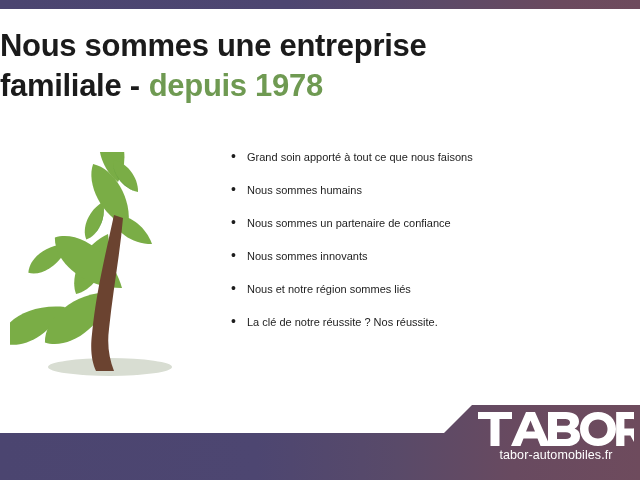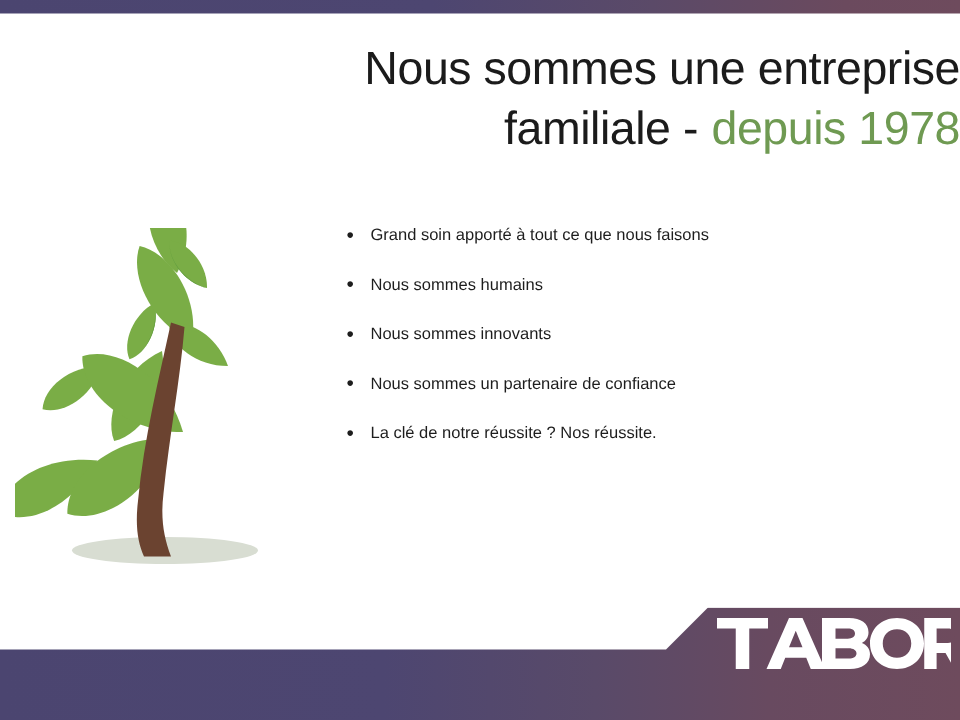--- a/index.html
+++ b/index.html
@@ -47,33 +47,32 @@
     -webkit-clip-path: polygon(0 28px, 444px 28px, 472px 0, 640px 0, 640px 75px, 0 75px);
     clip-path: polygon(0 28px, 444px 28px, 472px 0, 640px 0, 640px 75px, 0 75px);
   }
 
   
   #headline {
     position: absolute;
     left: 0;
     top: 26px;
     width: 640px;
-    text-align: right;
+    text-align: left;
     color: #1b1b1b;
     font-size: 31px;
-    font-weight: normal;
+    font-weight: bold;
     line-height: 40px;
     letter-spacing: -0.3px;
   }
   #headline .accent {
     color: #6f9a52;
   }
   #headline .line2 {
     display: block;
-    margin-left: 16px;
   }
   #headline .gap {
     display: inline-block;
     width: 9px;
   }
 
   
   #values-list {
     position: absolute;
     left: 228px;
@@ -206,22 +205,23 @@
         <path d="M0,0 C-30,23 -70,20 -84,0 C-70,20 -30,23 0,0 Z" fill="#5f9b3f"></path>
       </g>
 
       <path d="M104,63 C96,100 86,140 82,182 C80,199 82,210 86,219 L104,219 C99,206 97,193 99,177 C103,138 110,102 113,66 Z" fill="#6b4330"></path>
     </svg>
   </div>
 
   <ul id="values-list">
     <li>Grand soin apporté à tout ce que nous faisons</li>
     <li>Nous sommes humains</li>
+    <li>Nous sommes un partenaire de confiance</li>
     <li>Nous sommes innovants</li>
-    <li>Nous sommes un partenaire de confiance</li>
+    <li>Nous et notre région sommes liés</li>
     <li>La clé de notre réussite ? Nos réussite.</li>
   </ul>
 
   <div id="bottom-bar" class="brand-bar">
     <div id="footer-shape"></div>
   </div>
 
   <div id="logo-block">
     <svg id="logo-wordmark" viewBox="0 0 156 34">
 
@@ -236,15 +236,16 @@
                M79,20.2 V27 H87.8 C91,27 93,25.6 93,23.6 C93,21.6 91,20.2 87.8,20.2 Z" fill="#ffffff"></path>
 
       <path d="M120,0 C130.5,0 138,7.3 138,17 C138,26.7 130.5,34 120,34
                C109.5,34 102,26.7 102,17 C102,7.3 109.5,0 120,0 Z
                M120,7.5 C114.3,7.5 110.5,11.5 110.5,17 C110.5,22.5 114.3,26.5 120,26.5
                C125.7,26.5 129.5,22.5 129.5,17 C129.5,11.5 125.7,7.5 120,7.5 Z" fill="#ffffff"></path>
 
       <path d="M139,0 H157 C165,0 170,4.6 170,11.8 C170,16.7 167.6,20.3 163.5,22 L171,34 H161 L154.5,23.4 H148 V34 H139 Z
                M148,7 V16.6 H156.3 C159.6,16.6 161.4,14.8 161.4,11.8 C161.4,8.8 159.6,7 156.3,7 Z" fill="#ffffff" transform="scale(0.915,1) translate(12,0)"></path>
     </svg>
+    <div id="logo-url">tabor-automobiles.fr</div>
   </div>
 
 </div>
 
 </body></html>

